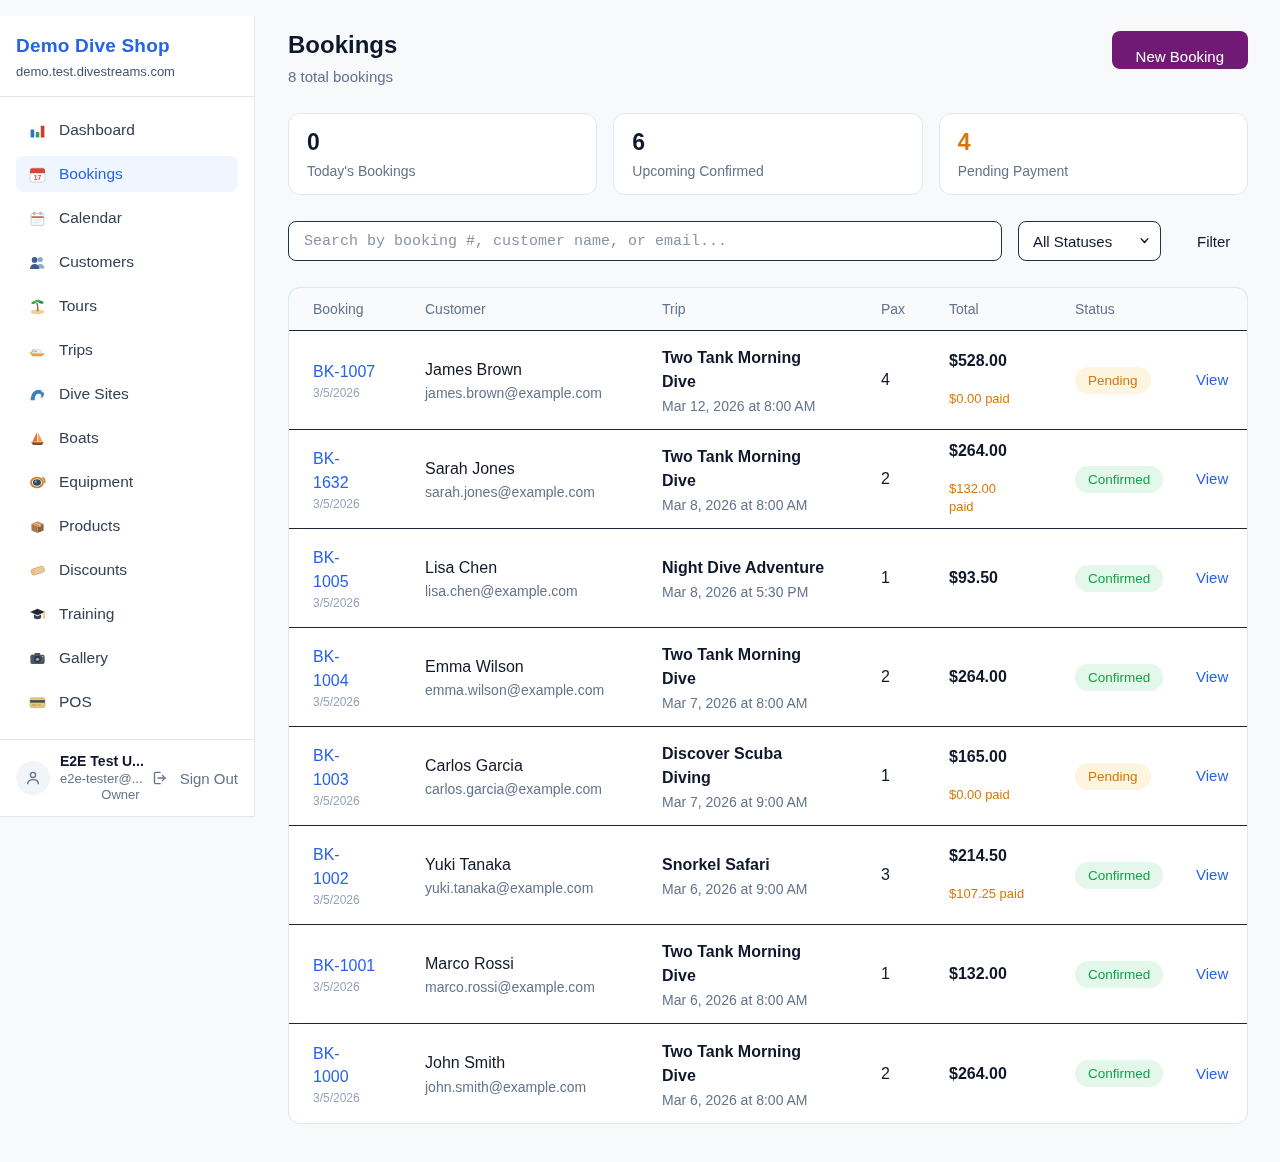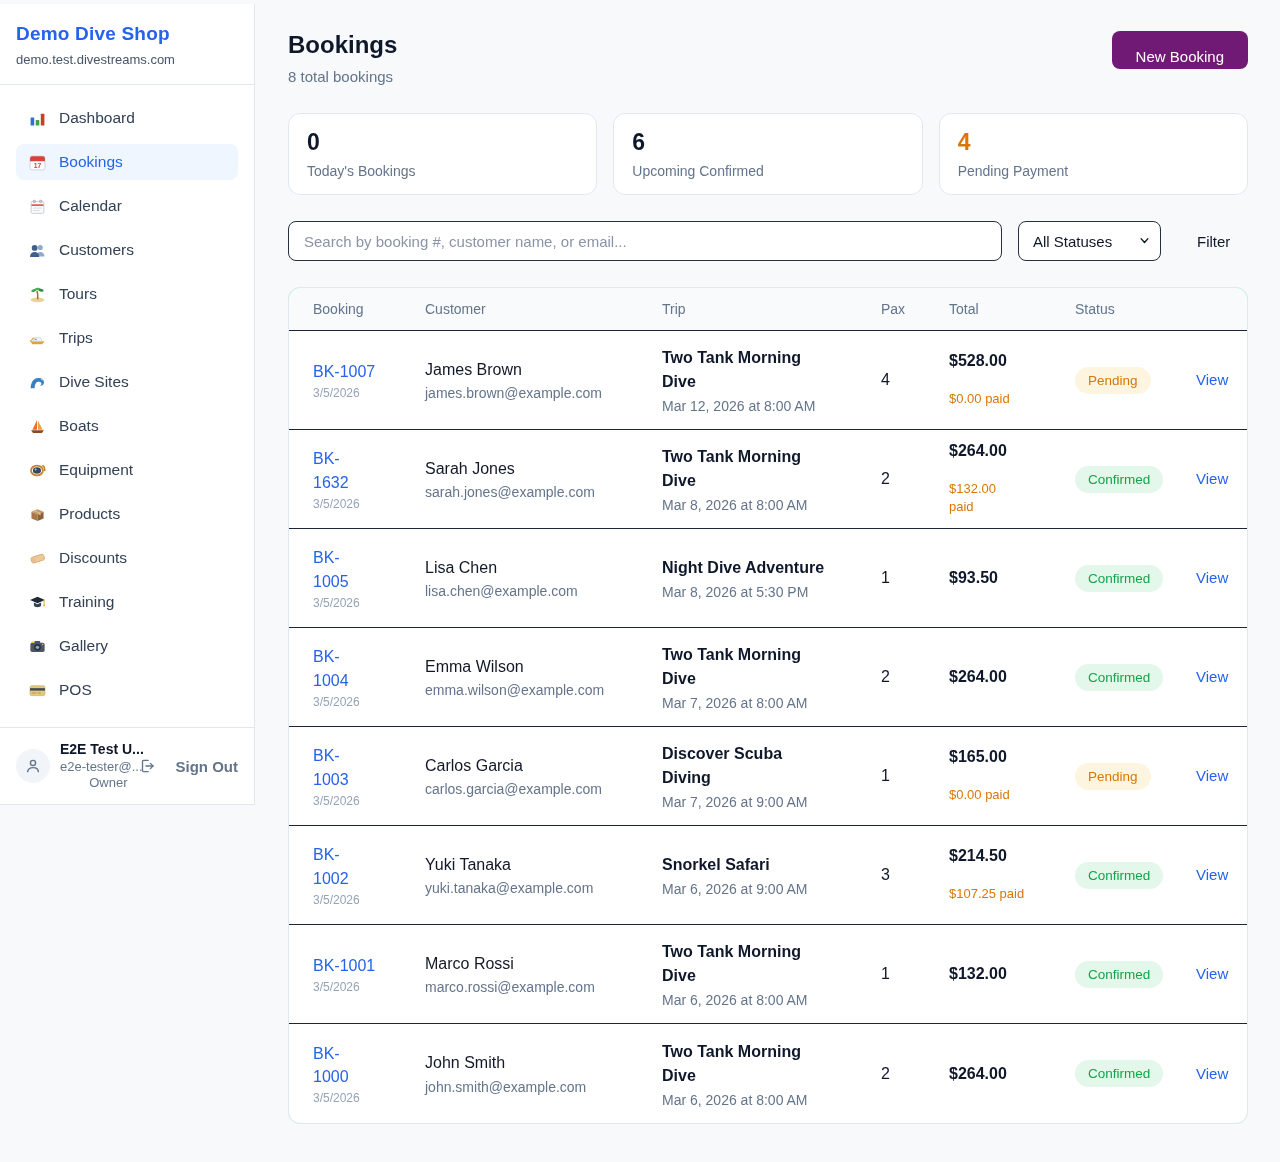--- a/index.html
+++ b/index.html
@@ -7,21 +7,21 @@
   body {
     font-family:"Liberation Sans","DejaVu Sans",sans-serif;
     background:#f7f9fb;
     color:#0f172a;
     position:relative;
     overflow:hidden;
   }
 
   
   .sidebar {
-    position:absolute; left:0; top:4px; width:255px; height:801px;
+    position:absolute; left:0; top:16px; width:255px; height:801px;
     background:#ffffff;
     border-right:1px solid #e2e8f0;
     border-bottom:1px solid #e2e8f0;
     display:flex; flex-direction:column;
   }
   .sidebar-header { padding:19px 16px 17px 16px; border-bottom:1px solid #e2e8f0; }
   .shop-name { font-size:19px; font-weight:700; color:#2563eb; letter-spacing:.2px; }
   .shop-domain { font-size:13px; color:#475569; margin-top:7px; }
   .nav { flex:1; padding:15px 16px 0 16px; }
   .nav-item {
@@ -37,21 +37,21 @@
     display:flex; align-items:center; gap:10px;
   }
   .avatar {
     width:34px; height:34px; border-radius:50%; background:#f1f5f9;
     display:flex; align-items:center; justify-content:center; flex:0 0 34px;
   }
   .user-info { flex:1; min-width:0; line-height:1.25;text-align:right; }
   .user-name { font-size:14px; font-weight:700; color:#0f172a; white-space:nowrap; }
   .user-email { font-size:13px; color:#64748b; white-space:nowrap; }
   .user-role { font-size:13px; color:#64748b; }
-  .signout { display:flex; align-items:center; gap:20px; color:#64748b; font-size:15px; cursor:pointer; white-space:nowrap;font-weight:bold; }
+  .signout { display:flex; align-items:center; gap:12px; color:#64748b; font-size:15px; cursor:pointer; white-space:nowrap; }
 
   
   .main { position:absolute; left:288px; top:0; width:960px; }
   .header-row { margin-top:31px; display:flex; justify-content:space-between; align-items:flex-start; }
   .page-title { font-size:24px; font-weight:700; color:#0f172a; }
   .page-subtitle { font-size:15px; color:#64748b; margin-top:9px; }
   .btn-primary {
     background:#701a75; color:#ffffff; border:none; border-radius:8px;
     height:38px; padding:17px 24px; font-size:15px; font-weight:500; cursor:pointer;
     font-family:inherit;
@@ -63,21 +63,21 @@
     height:82px; padding:15px 18px;
   }
   .stat-value { font-size:23px; font-weight:700; color:#0f172a; }
   .stat-value.orange { color:#d97706; }
   .stat-label { font-size:14px; color:#64748b; margin-top:7px; }
 
   .filter-row { display:flex; align-items:center; margin-top:26px; }
   .search-input {
     width:714px; height:40px; border:1px solid #24303f; border-radius:8px;
     background:#ffffff; padding:0 15px; font-size:15px; color:#0f172a;
-    font-family:Liberation Sans, sans-serif; outline:none;
+    font-family:Liberation Mono, monospace; outline:none;
   }
   .search-input::placeholder { color:#8a94a6; }
   .status-select-wrap { position:relative; margin-left:16px; }
   .status-select {
     width:143px; height:40px; border:1px solid #24303f; border-radius:8px;
     background:#ffffff; font-size:15px; color:#0f172a; font-family:inherit;
     padding:0 30px 0 14px; appearance:none; -webkit-appearance:none; cursor:pointer; outline:none;
   }
   .select-chevron { position:absolute; right:10px; top:13px; pointer-events:none; }
   .filter-label { margin-left:36px; font-size:15px; color:#0f172a; cursor:pointer; }

